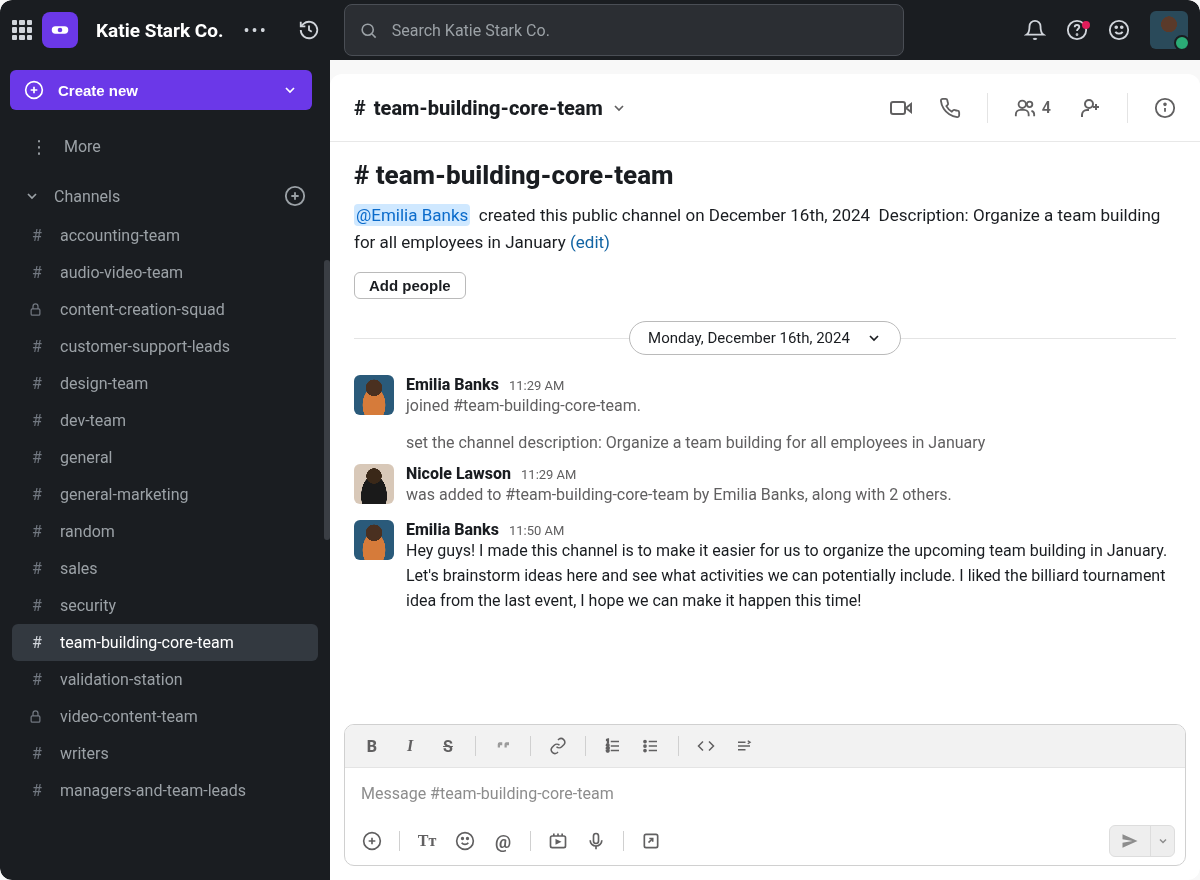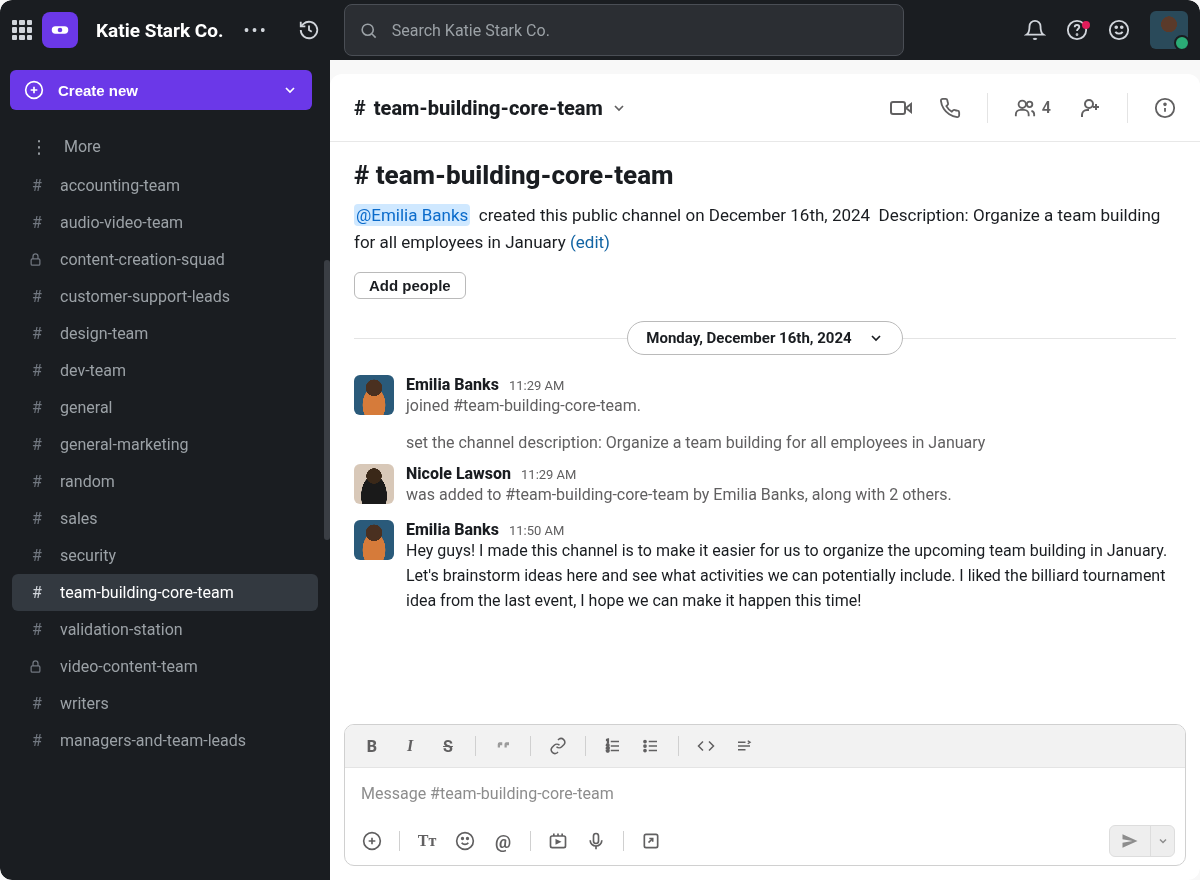--- a/index.html
+++ b/index.html
@@ -114,21 +114,21 @@
 .member-count { display:flex; align-items:center; gap:6px; font-size:16px; font-weight:600; }
 
 .chan-body { flex:1; overflow-y:auto; padding: 18px 24px 0 24px; }
 .chan-intro-title { font-weight:800; font-size:26px; color:#1a1d21; margin-bottom:12px; }
 .chan-desc-line { font-size:17px; color:#1a1d21; line-height:1.6; }
 .mention { background:#cfe8ff; color:#0b6bcb; border-radius:4px; padding:1px 2px; }
 .edit-link { color:#1264a3; cursor:pointer; }
 .add-people-btn { margin-top:16px; border:1px solid #bababa; background:#fff; padding:4px 14px; border-radius:6px; font-size:15px; font-weight:600; color:#1a1d21; cursor:pointer; }
 .date-sep { display:flex; align-items:center; justify-content:center; margin:22px 0 14px; position:relative; }
 .date-sep::before { content:''; position:absolute; left:0; right:0; top:50%; height:1px; background:#e4e4e4; }
-.date-pill { position:relative; background:#fff; border:1px solid #bababa; border-radius:24px; padding:7px 18px; font-size:15px; font-weight:700; color:#1a1d21; display:flex; align-items:center; gap:16px; cursor:pointer; }
+.date-pill { position:relative; background:#fff; border:1px solid #bababa; border-radius:24px; padding:7px 18px; font-size:15px; font-weight:400; color:#1a1d21; display:flex; align-items:center; gap:16px; cursor:pointer; }
 
 .msg { display:flex; gap:12px; padding:6px 0; }
 .msg-avatar { width:40px; height:40px; border-radius:6px; flex-shrink:0; background:linear-gradient(135deg,#3a8fb7,#2d6e8e); overflow:hidden; }
 .msg-avatar.av2 { background:linear-gradient(135deg,#e8d5c4,#c4a580); }
 .msg-avatar-inner { width:100%; height:100%; background: radial-gradient(circle at 50% 32%, #4a3020 24%, transparent 25%), radial-gradient(ellipse at 50% 75%, #d67b3a 40%, #2a5a7a 41%); }
 .msg-avatar.av2 .msg-avatar-inner { background: radial-gradient(circle at 50% 30%, #3a2818 22%, transparent 23%), radial-gradient(ellipse at 50% 80%, #1a1a1a 45%, #d8c8b8 46%); }
 .msg-content { flex:1; }
 .msg-header { display:flex; align-items:baseline; gap:10px; }
 .msg-author { font-weight:800; font-size:16px; color:#1a1d21; }
 .msg-time { font-size:13px; color:#616061; }
@@ -250,20 +250,33 @@
             <polyline points="6 9 12 15 18 9"></polyline>
           </svg>
       </span>
     </button>
 
     <div class="more-row">
       <span class="dots-v">⋮</span>
       <span>More</span>
     </div>
 
+    <div class="section-head">
+      <svg width="16" height="16" viewBox="0 0 24 24" fill="none" stroke="currentColor" stroke-width="2.5">
+          <polyline points="6 9 12 15 18 9"></polyline>
+        </svg>
+      <span>Channels</span>
+      <span class="add-circle">
+        <svg width="22" height="22" viewBox="0 0 24 24" fill="none" stroke="currentColor" stroke-width="2">
+            <circle cx="12" cy="12" r="10"></circle>
+            <line x1="12" y1="8" x2="12" y2="16"></line>
+            <line x1="8" y1="12" x2="16" y2="12"></line>
+          </svg>
+      </span>
+    </div>
 
     <div id="channel-list">
         <div class="channel-item">
           <span class="ch-icon">#</span>
           <span>accounting-team</span>
         </div>
         <div class="channel-item">
           <span class="ch-icon">#</span>
           <span>audio-video-team</span>
         </div>

